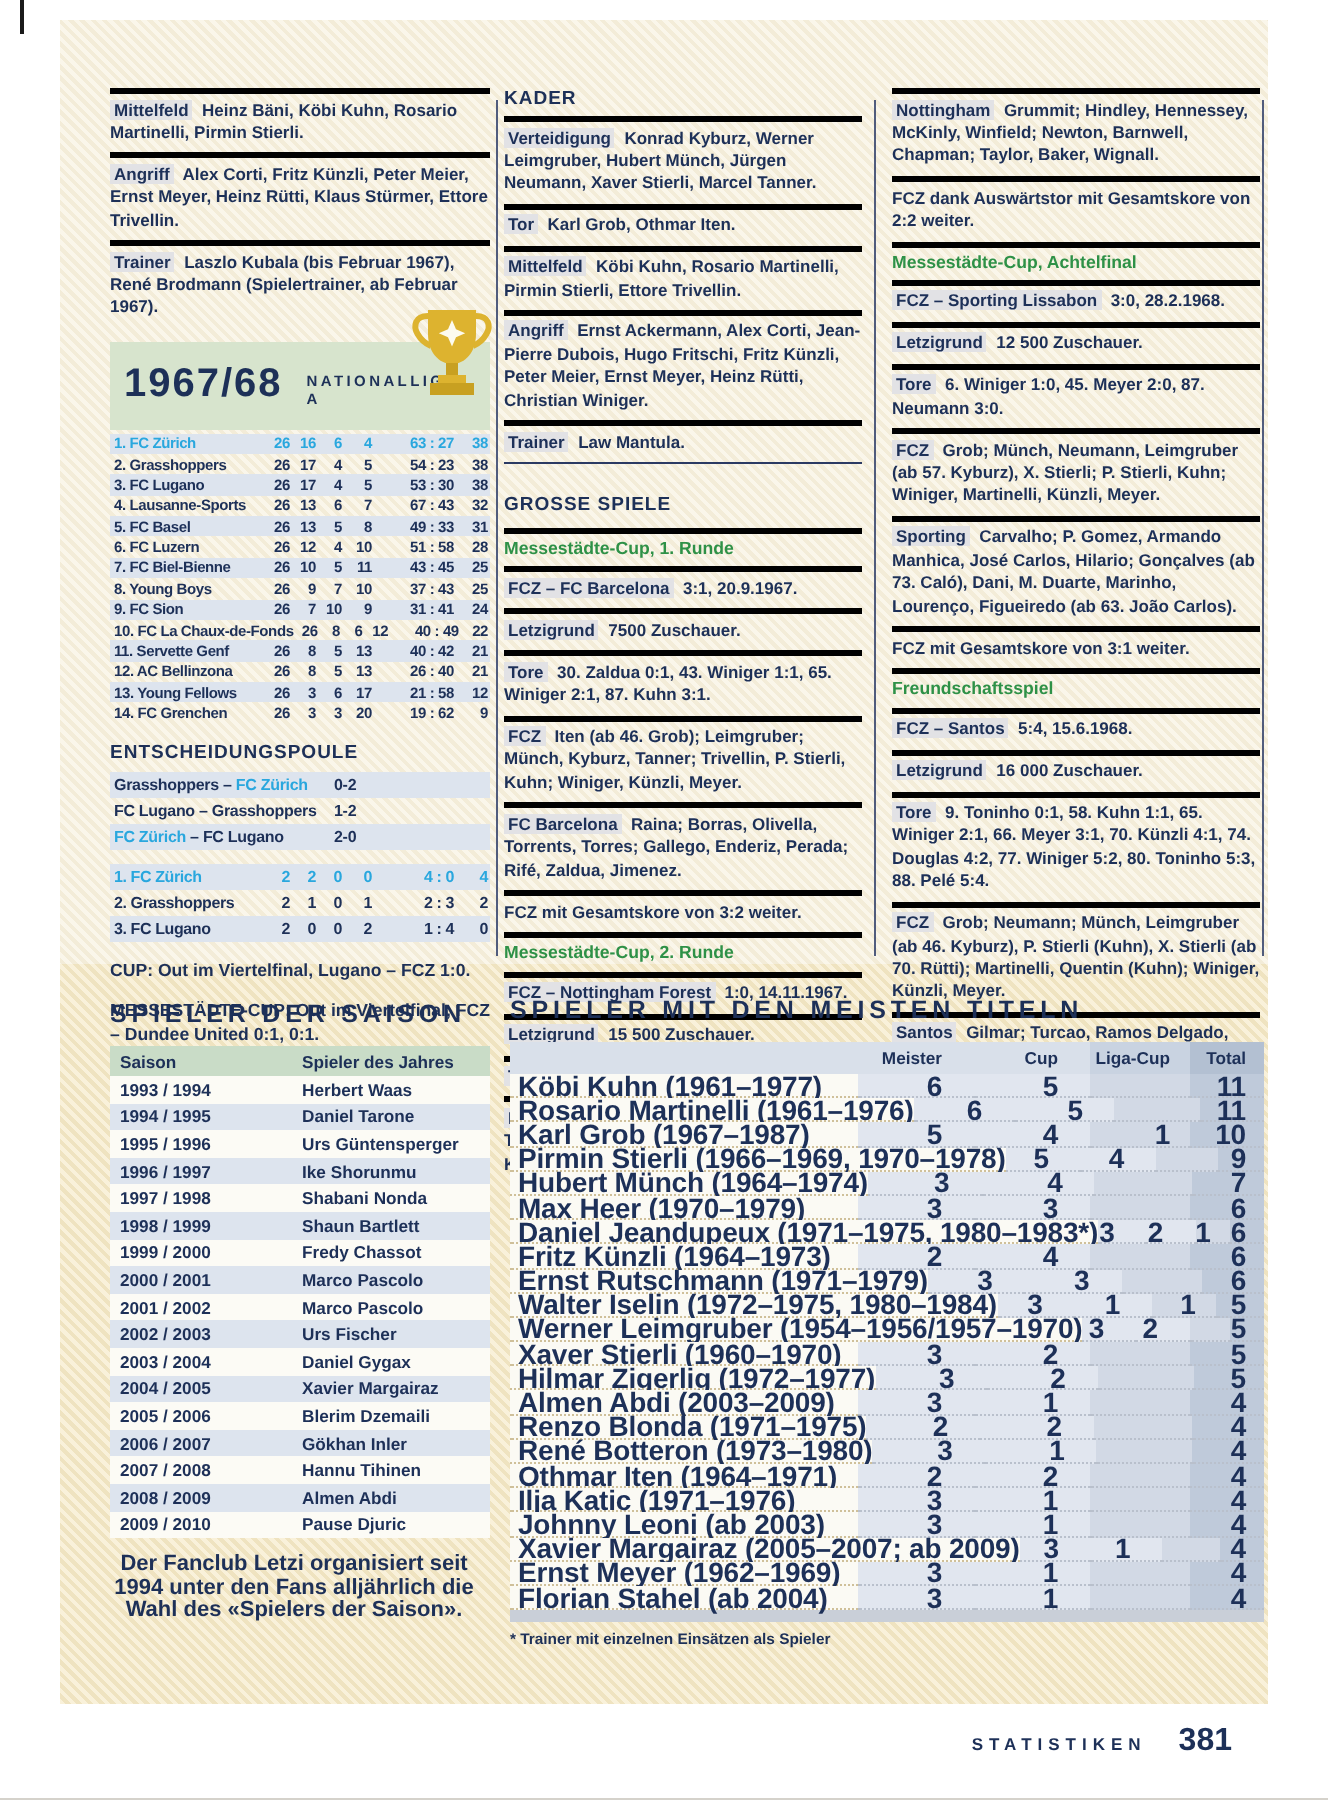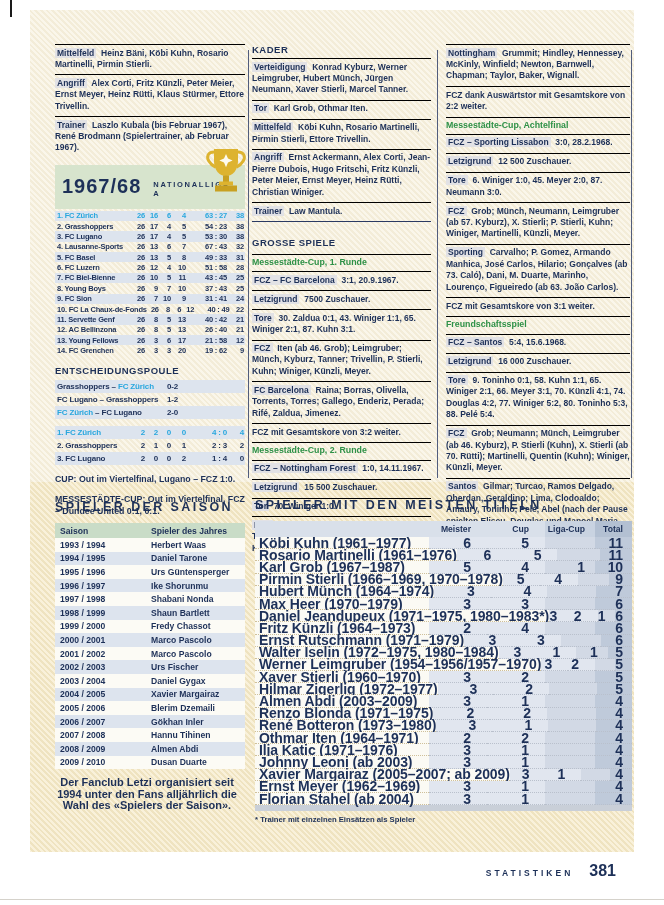--- a/index.html
+++ b/index.html
@@ -12,21 +12,21 @@
         background:repeating-linear-gradient(45deg,#f9f1da 0 2px,#efe3c0 2px 4px);}
   .page-edge{position:absolute;left:0;top:899px;width:664px;height:1px;background:#d5d2cb;}
   .vrule{position:absolute;top:50px;height:428px;width:1px;background:#33426b;opacity:.85;}
   .vr1{left:248px;}.vr2{left:437px;}.vr3{left:631px;}
 
   .col{position:absolute;top:44px;}
   .col1{left:55px;width:190px;}
   .col2{left:252px;width:179px;}
   .col3{left:446px;width:184px;}
 
-  .blk{border-top:1px solid #000000;padding:2.5px 0 4px;font-size:8.5px;line-height:11.4px;
+  .blk{border-top:3px solid #000000;padding:2.5px 0 4px;font-size:8.5px;line-height:11.4px;
        font-weight:bold;color:#1d3058;}
   .blk.sub{color:#2e9147;font-size:8.8px;padding:2px 0 3px;}
   .blk.note{padding:3px 0 4px;}
   .chip{background:#e2e2e5;padding:0 2px;}
   .sec-title{font-size:9.5px;font-weight:bold;letter-spacing:.5px;color:#1d3058;}
 
   .season-wrap{margin-top:7px;position:relative;}
   .season-bar{height:44px;background:#d7e4cd;display:flex;align-items:center;padding:0 7px;}
   .season-year{font-size:20px;font-weight:bold;letter-spacing:1px;color:#1d3058;}
   .season-league{font-size:7.5px;font-weight:bold;letter-spacing:1.7px;color:#1d3058;
@@ -420,21 +420,21 @@
         <div class="sa-row">
           <span class="sa-c1">2007 / 2008</span>
           <span class="sa-c2">Hannu Tihinen</span>
         </div>
         <div class="sa-row">
           <span class="sa-c1">2008 / 2009</span>
           <span class="sa-c2">Almen Abdi</span>
         </div>
         <div class="sa-row">
           <span class="sa-c1">2009 / 2010</span>
-          <span class="sa-c2">Dusan Duarte</span>
+          <span class="sa-c2">Pause Djuric</span>
         </div>
       </div>
     <div class="saison-note">Der Fanclub Letzi organisiert seit 1994 unter den Fans alljährlich die Wahl des «Spielers der Saison».</div>
   </div>
 
   <div class="titel-panel">
     <div class="panel-title">SPIELER MIT DEN MEISTEN TITELN</div>
     <div class="tt-head">
       <span class="h-name"></span>
       <span class="h-cell h-meister">Meister</span>

